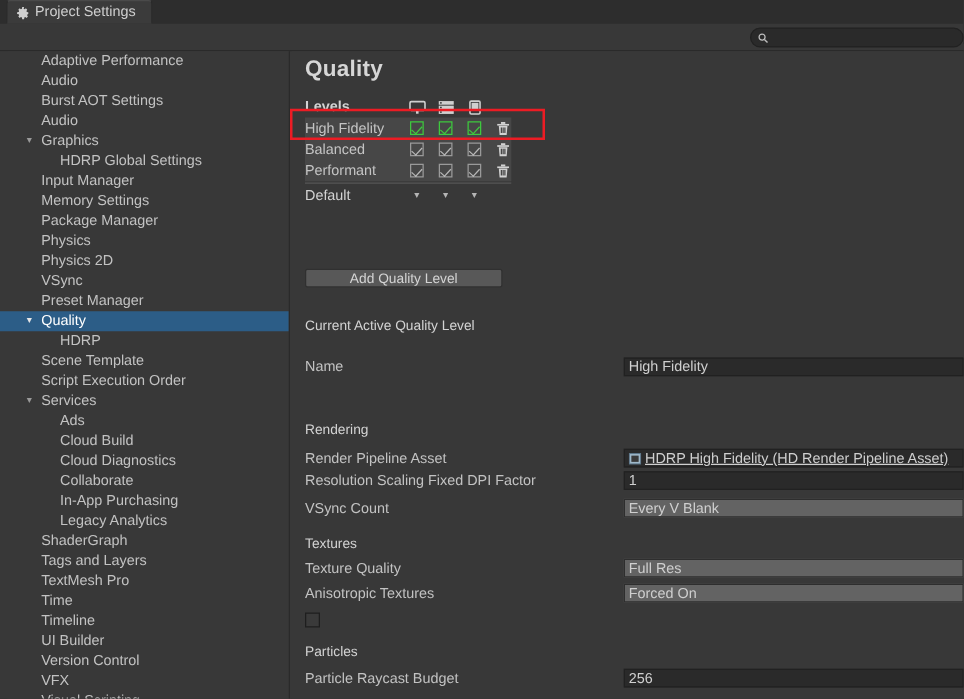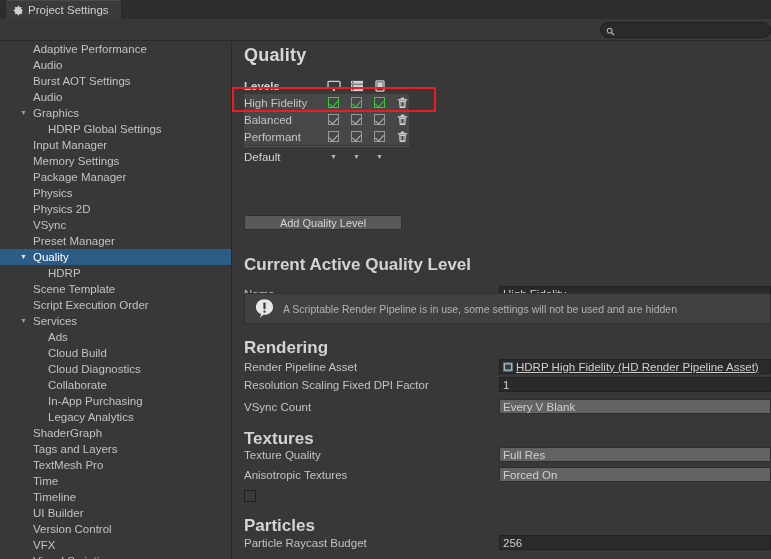--- a/index.html
+++ b/index.html
@@ -104,21 +104,21 @@
   .def-row { position: relative; height: 17px; display: flex; align-items: center; margin-top: 1px; }
   .def-row .name { width: 78px; flex:none; font-weight: normal; color:#d3d3d3; }
   .caret { font-size: 7px; color: #b5b5b5; line-height: 1; }
   .addbtn {
     position: absolute; left: 11px; top: 174px; width: 158px; height: 15px;
     background: #585858; border: 1px solid #303030; border-radius: 2px;
     color: #d4d4d4; font-size: 11px; display:flex; align-items:center; justify-content:center;
   }
 
   
-  .sec-head { position: absolute; left: 11px; font-size: 17px; font-weight: bold; color: #d3d3d3; }
+  .sec-head { position: absolute; left: 11px; font-size: 11px; font-weight: normal; color: #d3d3d3; }
   .frow { position: absolute; left: 11px; height: 17px; display: flex; align-items: center; width: 527px; }
   .frow .flabel { width: 255px; flex: none; font-size: 11.5px; color: #c2c2c2; }
   .fval {
     height: 15px; display: flex; align-items: center; padding-left: 3px;
     font-size: 11.5px; color: #cfcfcf; white-space: nowrap; overflow: hidden;
   }
   .fval.text { background: #2a2a2a; border: 1px solid #212121; }
   .fval.popup { background: #636363; border: 1px solid #2e2e2e; }
   .fval.obj { background: #2a2a2a; border: 1px solid #212121; gap: 3px; text-decoration: underline; }
   .asset-ic { width: 10px; height: 10px; flex:none; display:block; }
@@ -432,30 +432,20 @@
     </div>
 
     <div class="addbtn">Add Quality Level</div>
 
     <div class="sec-head" style="top:214px">Current Active Quality Level</div>
     <div class="frow" style="top:244px">
       <span class="flabel">Name</span>
       <span class="fval text" style="width:272px">High Fidelity</span>
     </div>
 
-    <div class="helpbox" style="top: 252px;" id="helpbox">
-      <span class="warn-ic">
-        <svg viewBox="0 0 22 22" width="21" height="21">
-          <path fill="#e8e8e8" d="M11 1.2c-5 0-9 3.6-9 8.1 0 3.4 2.3 6.4 5.6 7.5l-1.5 4 4.2-3.4c.2 0 .5.1.7.1 5 0 9-3.6 9-8.2S16 1.2 11 1.2z"></path>
-          <rect x="9.8" y="4.6" width="2.4" height="7.2" rx="1" fill="#3f3f3f"></rect>
-          <rect x="9.8" y="13" width="2.4" height="2.4" rx="1" fill="#3f3f3f"></rect>
-        </svg>
-      </span>
-      <span class="helptext">A Scriptable Render Pipeline is in use, some settings will not be used and are hidden</span>
-    </div>
 
     <div class="sec-head" style="top:297px">Rendering</div>
     <div class="frow" style="top:317px">
       <span class="flabel">Render Pipeline Asset</span>
       <span class="fval obj" style="width:272px">
         <span class="asset-ic">
           <svg viewBox="0 0 12 12" width="10" height="10">
               <rect x="0.5" y="1" width="11" height="10" fill="#9fb8c9" stroke="#5d7689"></rect>
               <rect x="2.5" y="3" width="7" height="6" fill="#3a3a3a"></rect>
             </svg>

